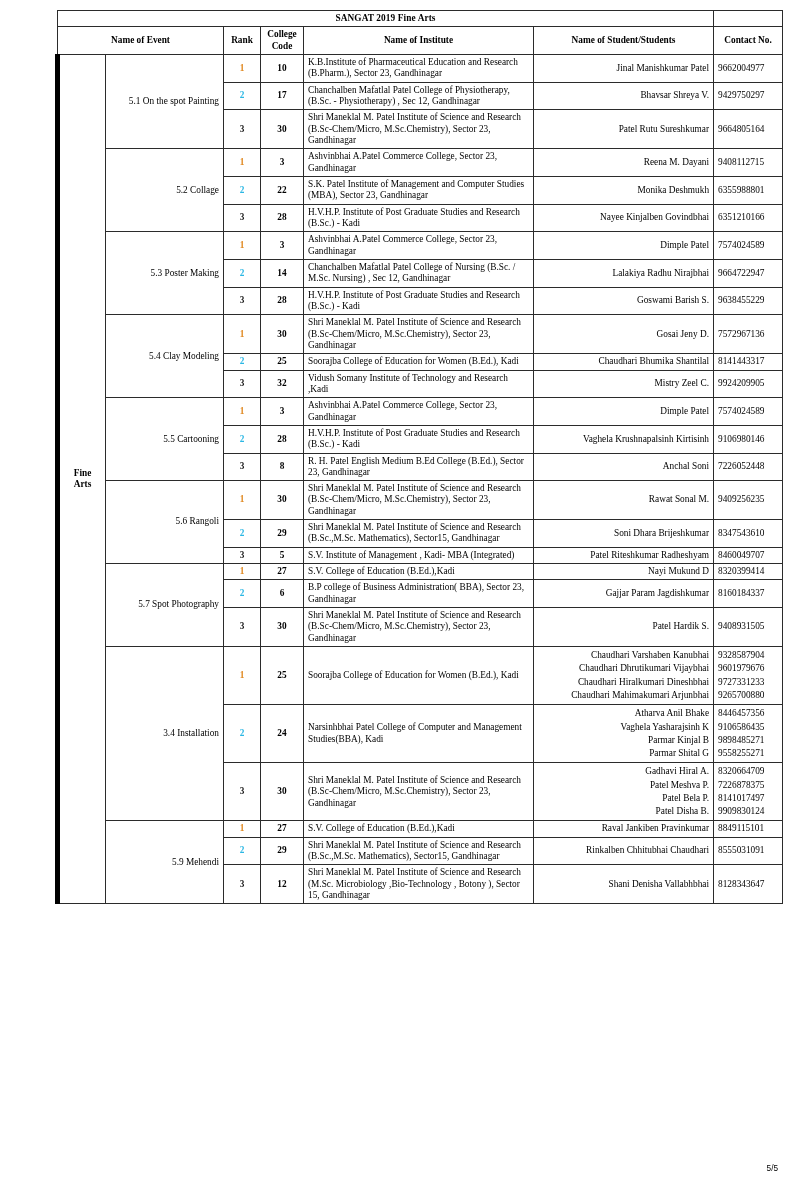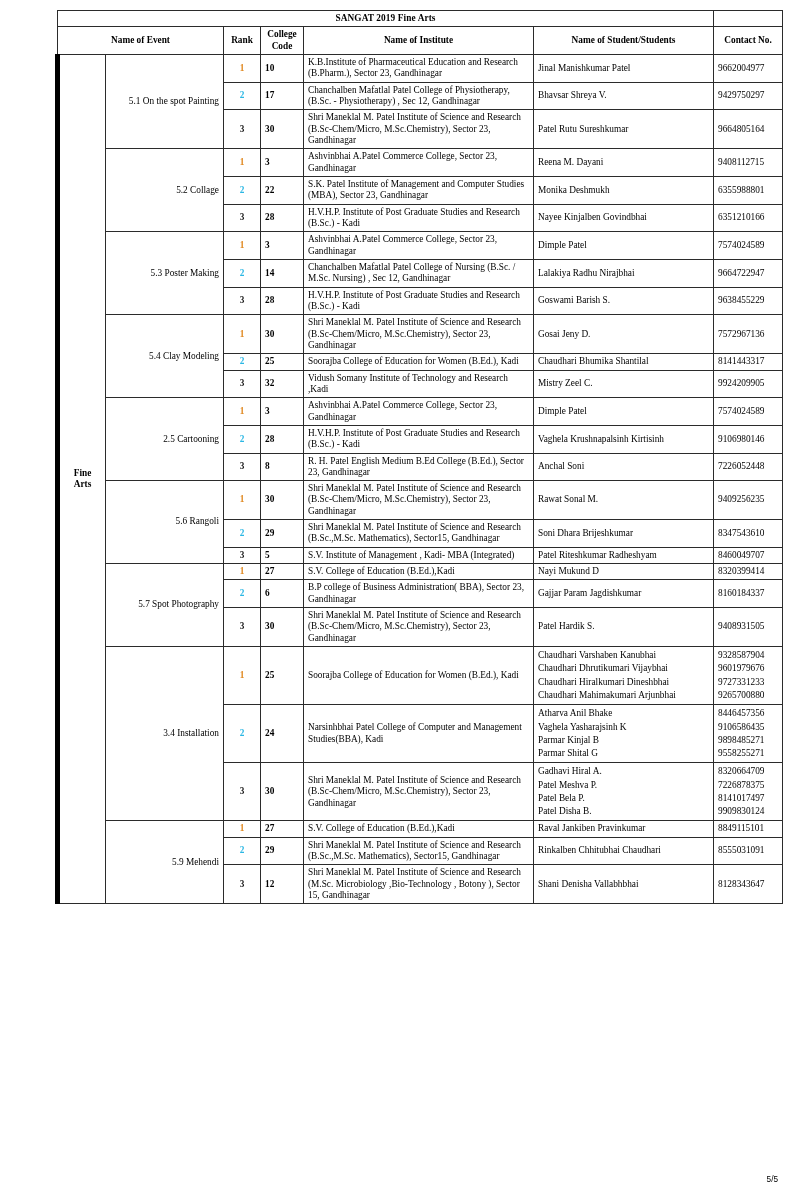--- a/index.html
+++ b/index.html
@@ -83,40 +83,40 @@
   .rank-cell {
     text-align: center;
     font-weight: bold;
     font-size: 9.6px;
   }
   .rank-1 { color: #E08820; }
   .rank-2 { color: #2BB7E4; }
   .rank-3 { color: #1c1c1c; }
 
   .code-cell {
-    text-align: left;
+    text-align: center;
     font-weight: bold;
     font-size: 9.6px;
   }
   .inst-cell { text-align: left; padding-left: 5px; }
-  .stud-cell { text-align: left; padding-left: 5px; margin-left: 16px; }
+  .stud-cell { text-align: right; padding-left: 5px; margin-left: 16px; }
   .contact-cell {
     text-align: left;
     padding-left: 7px;
     font-family: "Liberation Sans", sans-serif;
     font-size: 8.3px;
   }
   .multi { white-space: pre-line; line-height: 1.34; }
   .contact-cell.multi { line-height: 1.43; font-family: Liberation Serif, serif; }
   .stud-cell.multi { line-height: 1.43; }
 
   .pagenum {
     position: absolute;
     right: 22px;
-    bottom: 8px;
+    bottom: 19px;
     font-family: "Liberation Sans", sans-serif;
     font-size: 8.2px;
     color: #000;
   }
 </style>
 </head>
 <body>
 
 <div class="page">
   <table class="doc">
@@ -227,21 +227,21 @@
           <td class="contact-cell">8141443317</td>
         </tr>
         <tr>
           <td class="rank-cell rank-3">3</td>
           <td class="code-cell">32</td>
           <td class="inst-cell">Vidush Somany Institute of Technology and Research ,Kadi</td>
           <td class="stud-cell">Mistry Zeel C.</td>
           <td class="contact-cell">9924209905</td>
         </tr>
         <tr>
-          <td class="event-cell" rowspan="3">2.5 Cartooning</td>
+          <td class="event-cell" rowspan="3">5.5 Cartooning</td>
           <td class="rank-cell rank-1">1</td>
           <td class="code-cell">3</td>
           <td class="inst-cell">Ashvinbhai A.Patel Commerce College, Sector 23, Gandhinagar</td>
           <td class="stud-cell">Dimple Patel</td>
           <td class="contact-cell">7574024589</td>
         </tr>
         <tr>
           <td class="rank-cell rank-2">2</td>
           <td class="code-cell">28</td>
           <td class="inst-cell">H.V.H.P. Institute of Post Graduate Studies and Research (B.Sc.) - Kadi</td>

